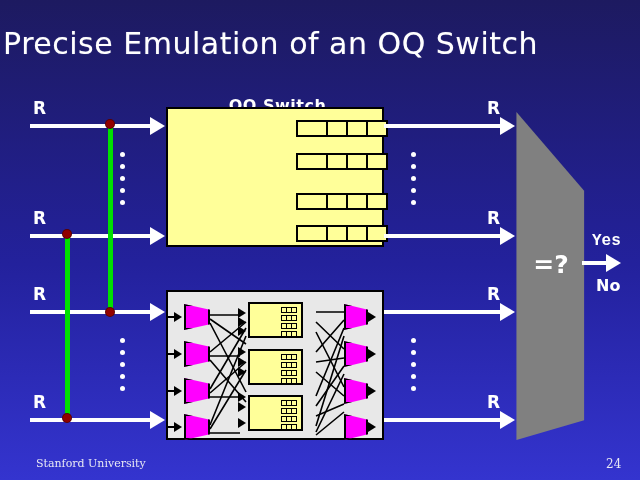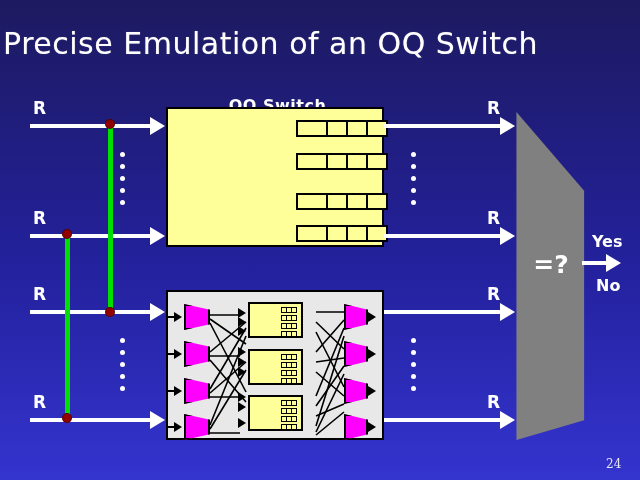--- a/index.html
+++ b/index.html
@@ -105,21 +105,21 @@
   #cmp .shape{
     width:100%;height:100%;background:#808080;
     border:0;
     clip-path:polygon(2% 0%,2% 100%,96% 94%,96% 24%);
     box-sizing:border-box;
   }
   #cmp-txt{
     left:515px;top:250px;width:72px;text-align:center;
     color:#ffffff;font-size:25px;font-weight:bold;
   }
-  #yes{left:592px;top:232px;color:#fff;font-size:16px;font-weight:bold;}
+  #yes{left:592px;top:232px;color:#fff;font-size:16px;font-weight:bold;font-family:Liberation Mono, monospace;}
   #no{left:596px;top:276px;color:#fff;font-size:16px;font-weight:bold;}
 
   
   #footer{
     left:36px;top:457px;color:#e8e8f4;font-size:11px;
     font-family:"DejaVu Serif", serif;
   }
   #pagenum{
     left:606px;top:457px;color:#e8e8f4;font-size:12px;
     font-family:"DejaVu Serif", serif;
@@ -362,15 +362,16 @@
   <div class="abs" id="cmp">
     <div class="shape"></div>
   </div>
   <div class="abs" id="cmp-txt">=?</div>
 
   <div class="abs" id="yes">Yes</div>
   <div class="abs wline" style="left:582px;top:261px;width:26px;"></div>
   <div class="abs whead" style="left:606px;top:254px;"></div>
   <div class="abs" id="no">No</div>
 
+  <div class="abs" id="footer">Stanford University</div>
   <div class="abs" id="pagenum">24</div>
 
 </div>
 
 </body></html>

